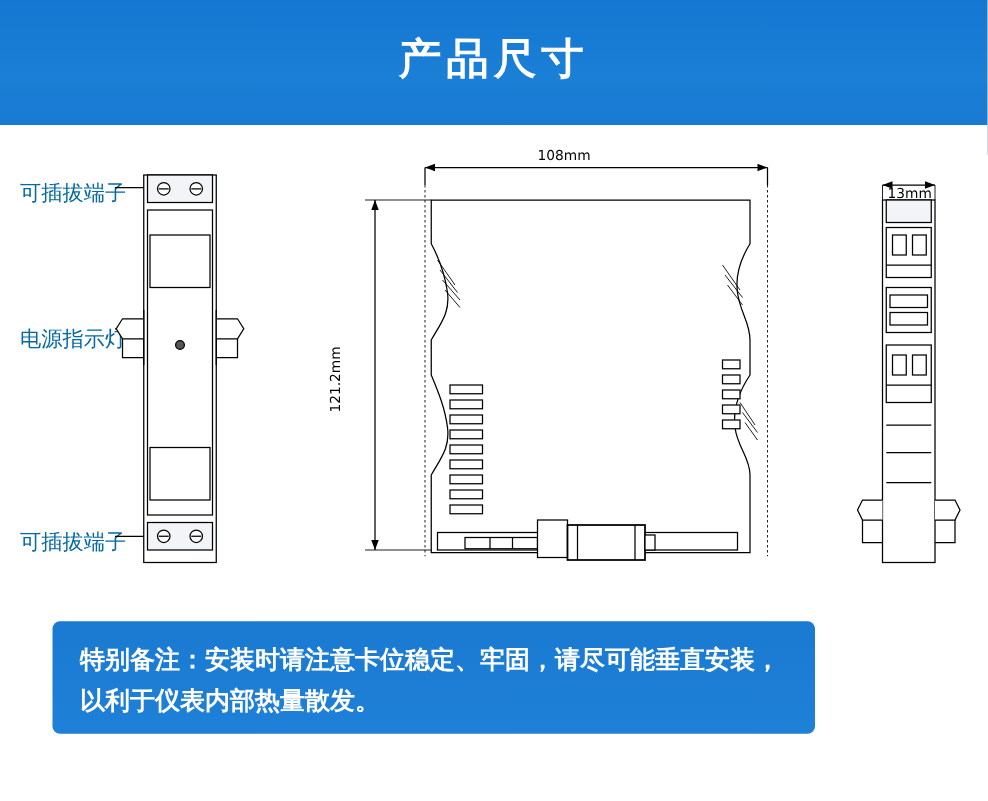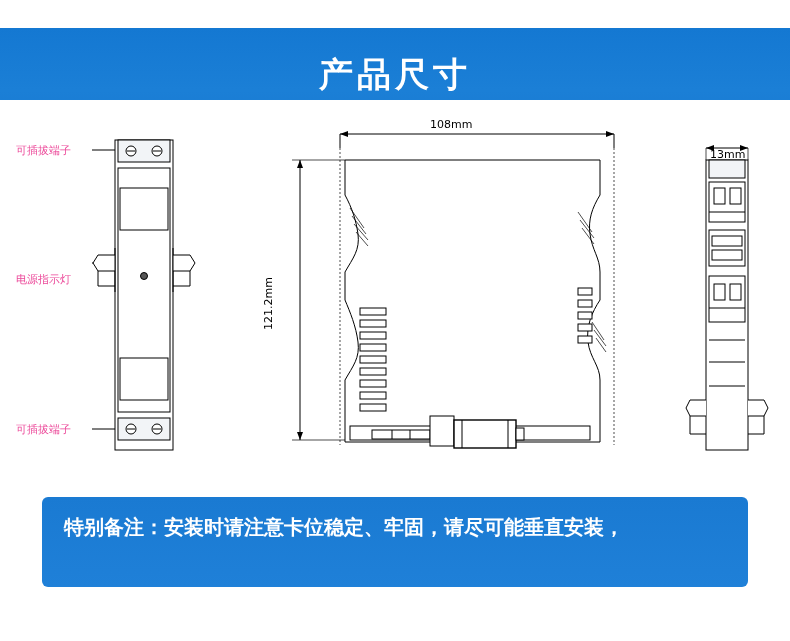--- a/index.html
+++ b/index.html
@@ -10,42 +10,41 @@
     position:relative;
     overflow:hidden;
   }
   .page{position:relative;width:790px;height:641px;}
 
   
   .banner{
     position:absolute;left:0;top:0;width:790px;height:124px;
     background:#1f7fd6;
     background:linear-gradient(180deg,#1478d2 0%,#1b7fd6 50%,#1877cf 100%);
-    margin-top:28px;
   }
   .banner-title{
     position:absolute;left:0;top:24px;width:790px;
     text-align:center;
     color:#ffffff;
     font-size:34px;
     font-weight:bold;
     letter-spacing:4px;
     font-family:"DejaVu Sans","Liberation Sans",sans-serif;
   }
 
   
   .drawing{
     position:absolute;left:0;top:100px;width:790px;height:380px;
     background:#ffffff;
   }
 
   
   .lbl{
     position:absolute;
-    font-size:11px;color:#ec4899;
+    font-size:17px;color:#0369a1;
     font-family:"DejaVu Sans","Liberation Sans",sans-serif;
     white-space:nowrap;
   }
   .dim-lbl{
     position:absolute;
     font-size:11px;color:#000;
     font-family:"DejaVu Sans","Liberation Sans",sans-serif;
     white-space:nowrap;
   }
   .dim-lbl.vert{
@@ -54,21 +53,21 @@
   }
   .pin{
     position:absolute;
     font-size:7px;color:#000;line-height:8px;
     font-family:"DejaVu Sans","Liberation Sans",sans-serif;
     white-space:nowrap;
   }
 
   
   .note{
-    position:absolute;left:42px;top:497px;width:706px;height:90px;
+    position:absolute;left:42px;top:497px;width:610px;height:90px;
     background:#1f7fd6;
     background:linear-gradient(180deg,#1a7ad2 0%,#1f80d8 100%);
     border-radius:6px;
   }
   .note-text{
     position:absolute;left:22px;top:14px;width:664px;
     color:#ffffff;font-size:20px;font-weight:bold;line-height:33px;
     font-family:"DejaVu Sans","Liberation Sans",sans-serif;
   }
   .note-text .l2{display:block;}
@@ -78,21 +77,21 @@
 
 <div class="page">
 
   <div class="banner">
     <div class="banner-title">产品尺寸</div>
   </div>
 
   <div class="drawing">
 
     <div class="lbl" style="left:16px;top:43px;">可插拔端子</div>
-    <div class="lbl" style="left:16px;top:172px;">电源指示灯</div>
+    <div class="lbl" style="left:16px;top:160px;">电源指示灯</div>
     <div class="lbl" style="left:16px;top:322px;">可插拔端子</div>
 
     <div class="pin" style="left:124px;top:95px;">7&nbsp;&nbsp;&nbsp;&nbsp;8</div>
     <div class="pin" style="left:124px;top:104px;">5&nbsp;&nbsp;&nbsp;&nbsp;6</div>
     <div class="pin" style="left:124px;top:113px;">3&nbsp;&nbsp;&nbsp;&nbsp;4</div>
     <div class="pin" style="left:124px;top:122px;">1&nbsp;&nbsp;&nbsp;&nbsp;2</div>
 
     <div class="pin" style="left:122px;top:265px;">9&nbsp;&nbsp;&nbsp;10</div>
     <div class="pin" style="left:120px;top:274px;">11&nbsp;&nbsp;12</div>
     <div class="pin" style="left:120px;top:283px;">13&nbsp;&nbsp;14</div>
@@ -249,16 +248,17 @@
         <path d="M690 316 L690 334 L706 334"></path>
         <path d="M764 316 L764 334 L748 334"></path>
 
       </g>
     </svg>
   </div>
 
   <div class="note">
     <div class="note-text">
       <span>特别备注：安装时请注意卡位稳定、牢固，请尽可能垂直安装，</span>
+      <span class="l2">以利于仪表内部热量散发。</span>
     </div>
   </div>
 
 </div>
 
 </body></html>

